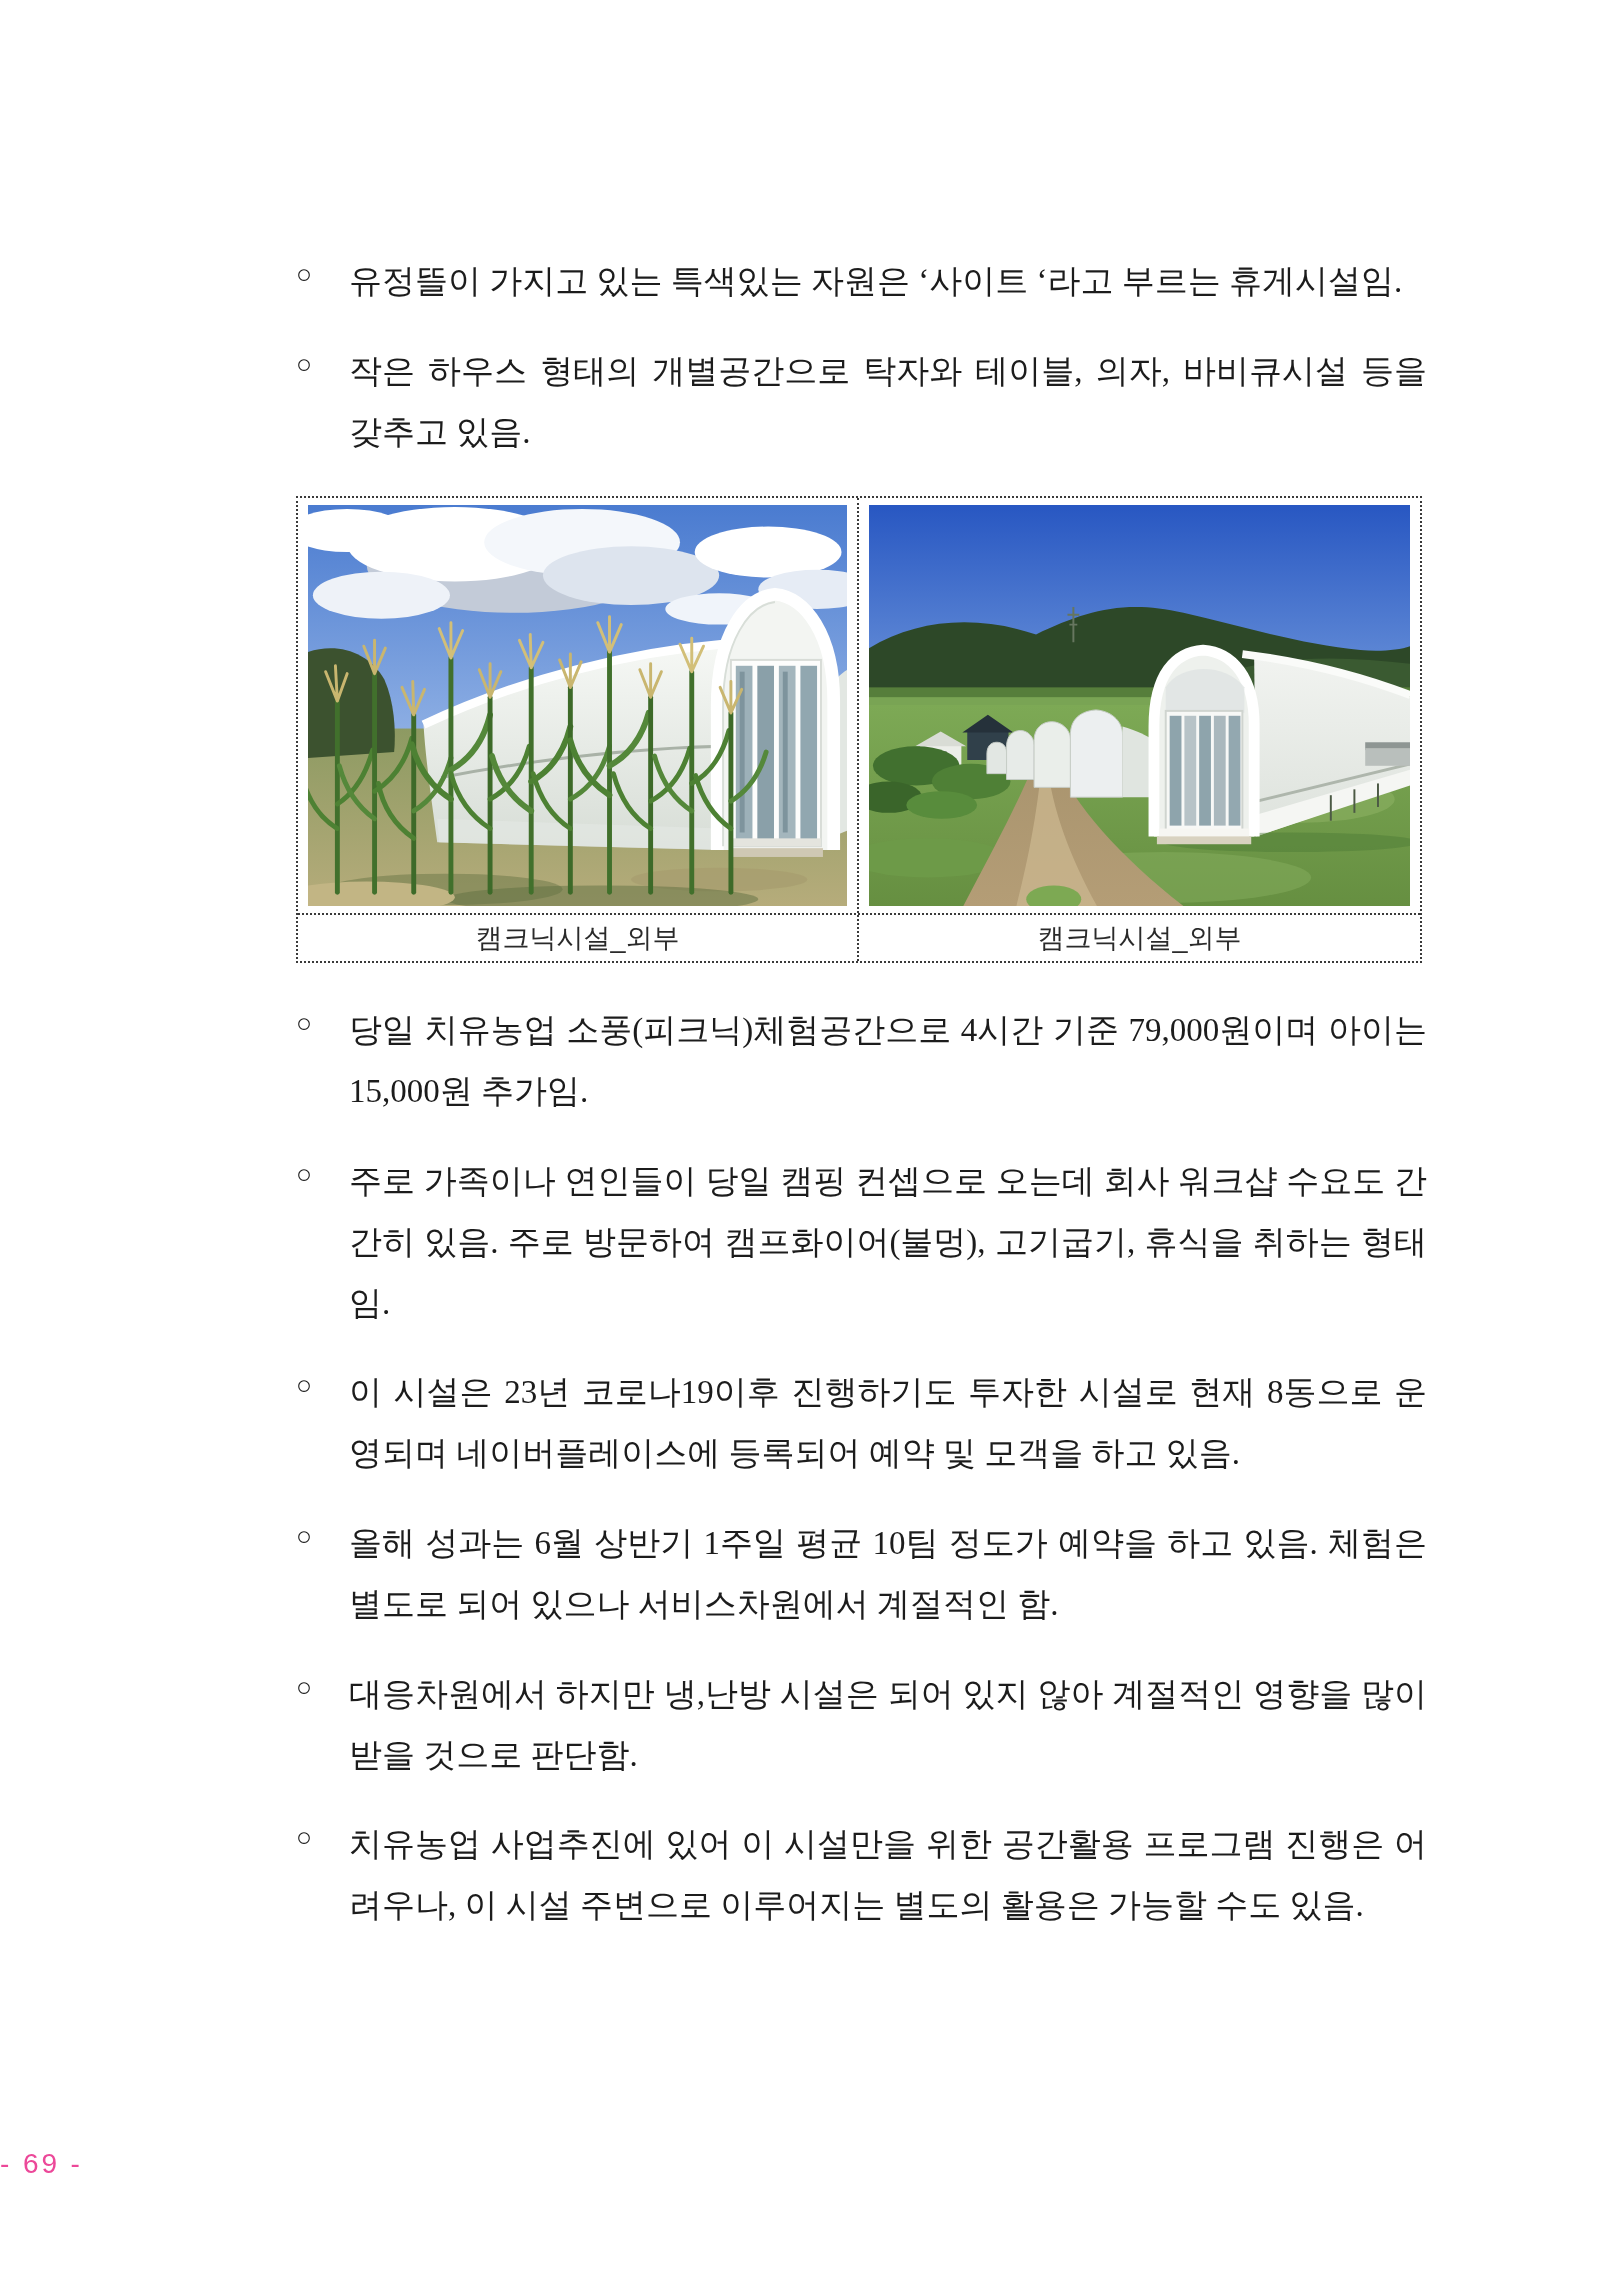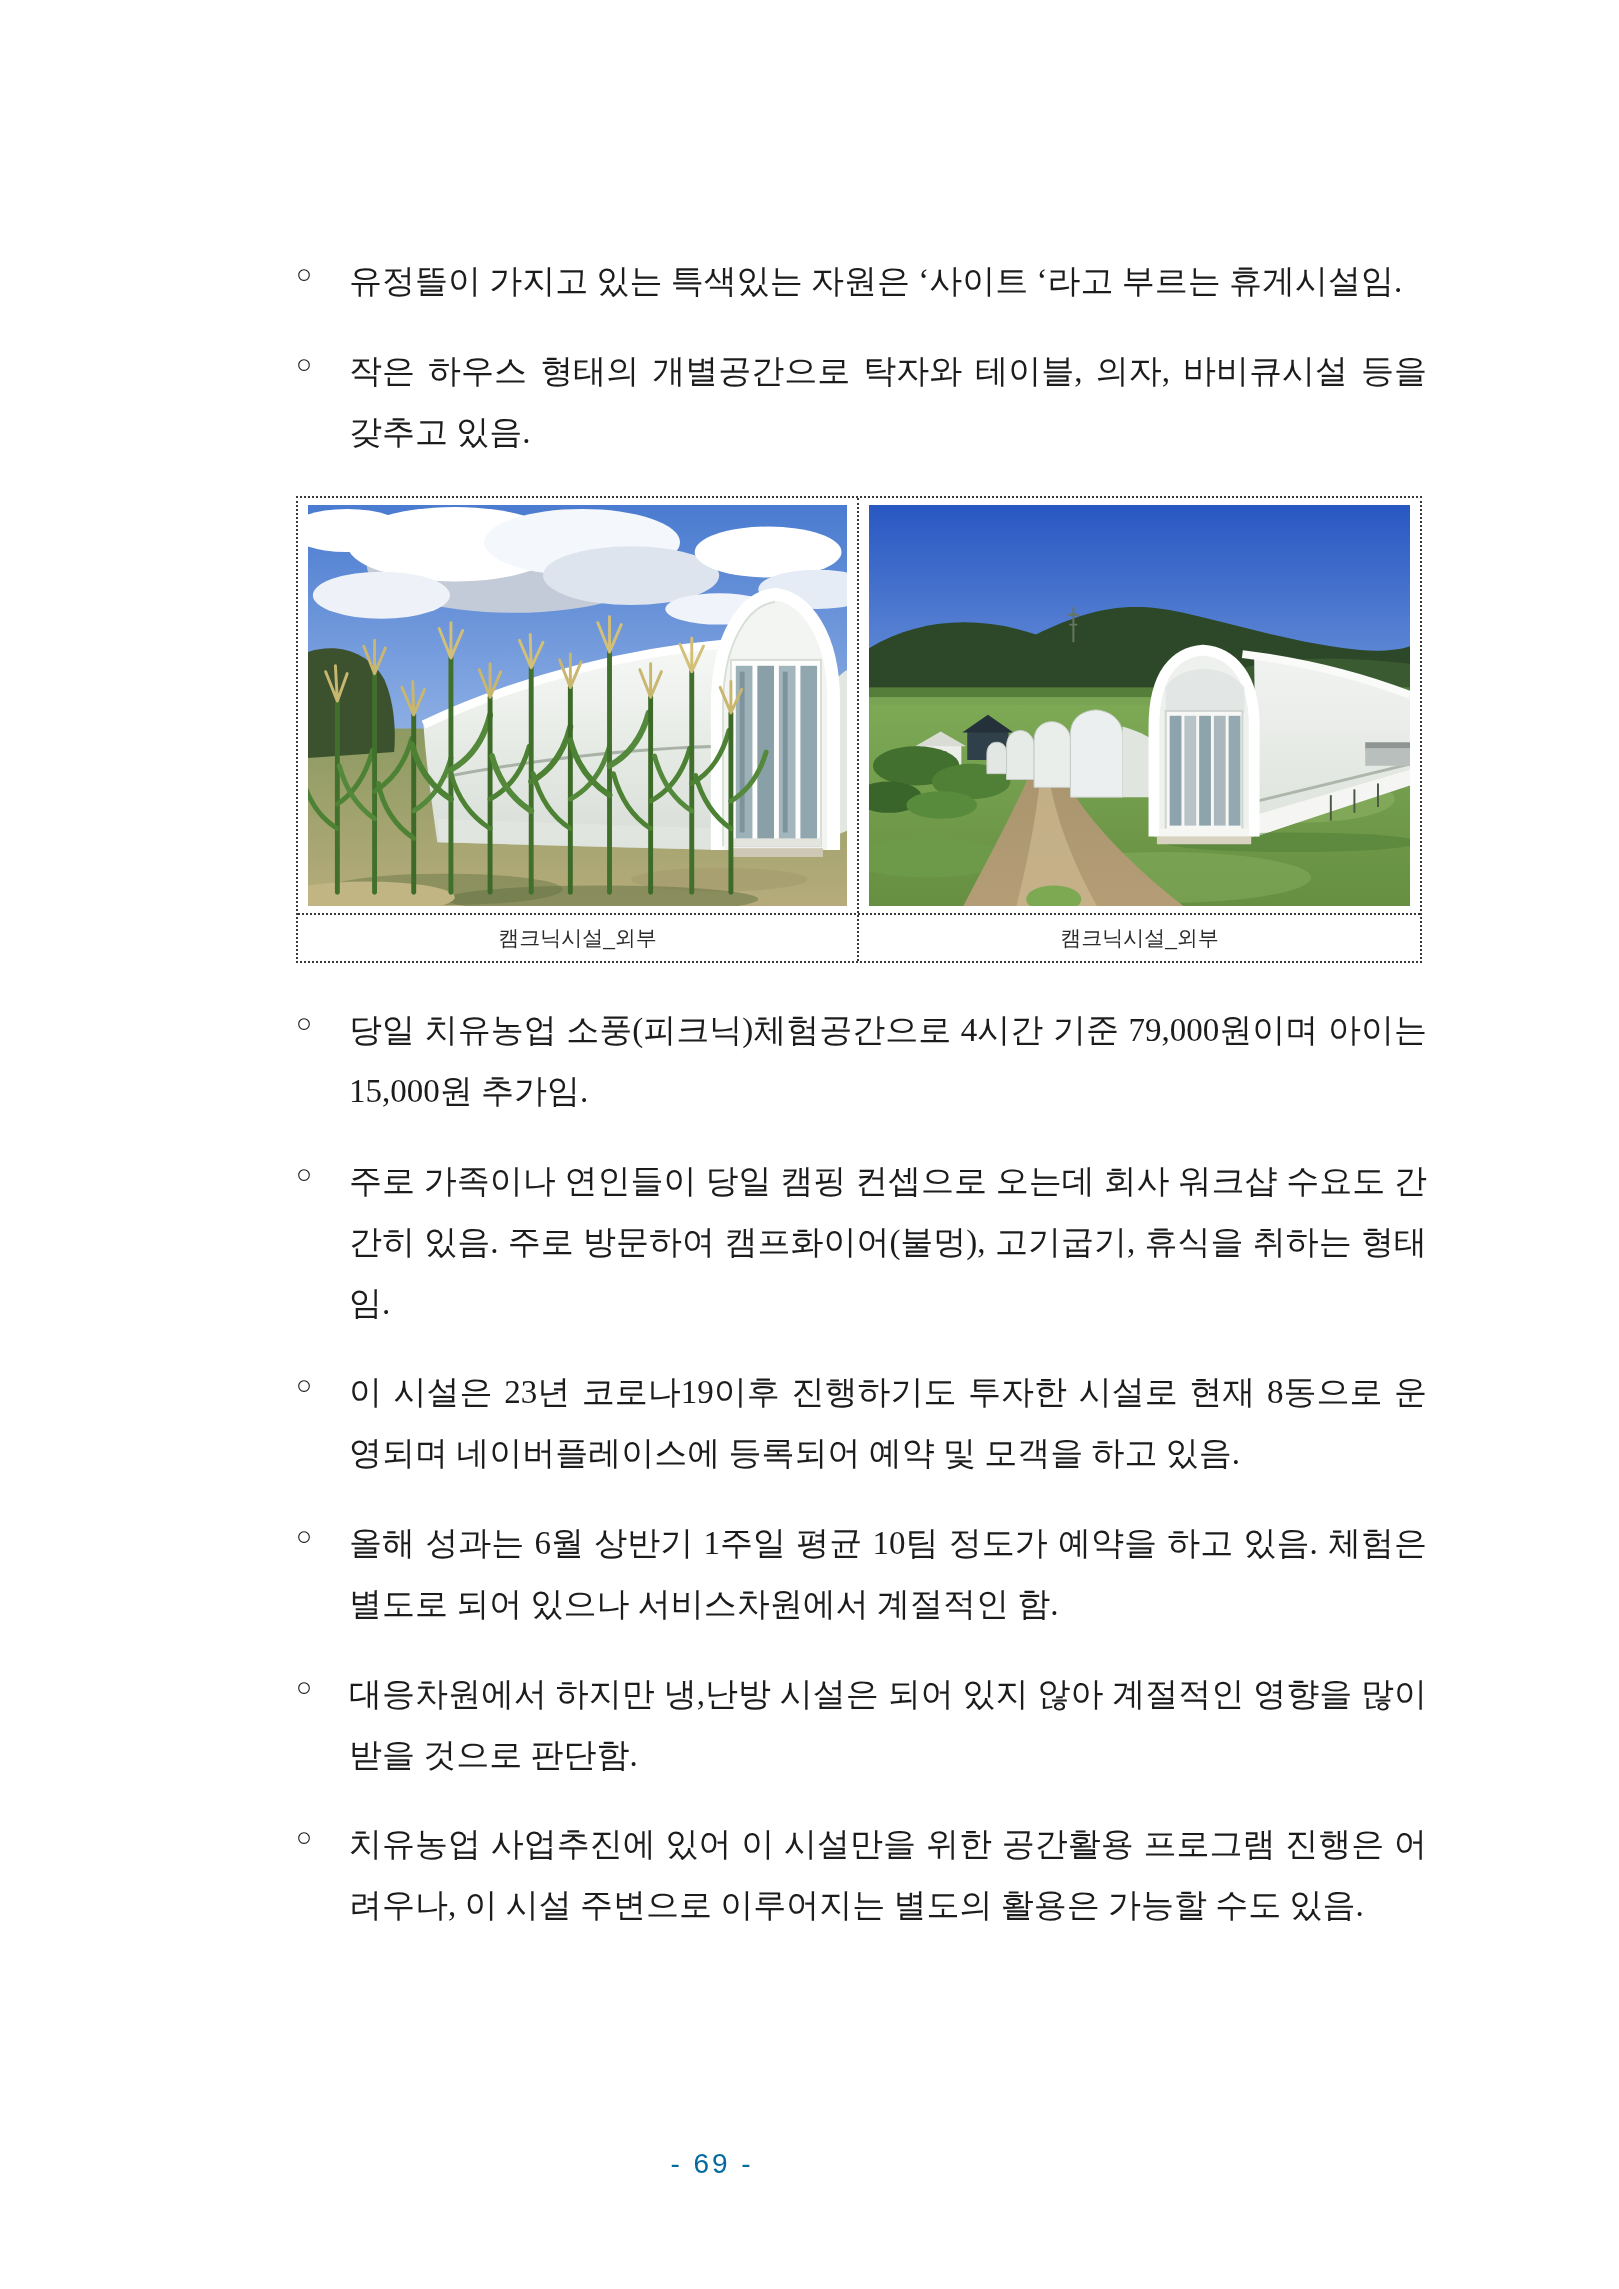--- a/index.html
+++ b/index.html
@@ -22,29 +22,29 @@
     width:1126px;margin:25.5px 0 29px 0;box-sizing:border-box;
     border:2px dotted var(--table-border,#3a3a3a);
   }
   .fig-row{display:flex;}
   .fig-row.photos .fig-cell{flex:1 1 50%;padding:6.9px 9.8px;box-sizing:border-box;min-width:0;}
   .fig-row.photos .fig-cell:first-child{border-right:2px dotted var(--table-border,#3a3a3a);}
   .fig-row.captions{border-top:2px dotted var(--table-border,#3a3a3a);}
   .fig-row.captions .fig-cell{
     flex:1 1 50%;margin:0;box-sizing:border-box;text-align:center;
     font-family:"Liberation Sans","DejaVu Sans",sans-serif;
-    font-size:21px;line-height:46px;height:46px;color:var(--caption-ink,#2a2a2a);
+    font-size:27px;line-height:46px;height:46px;color:var(--caption-ink,#2a2a2a);
   }
   .fig-row.captions .fig-cell:first-child{border-right:2px dotted var(--table-border,#3a3a3a);}
   .photo{display:block;width:100%;height:401px;background:#dfe6ef;}
   
   .page-num{
-    position:absolute;top:2148px;left:0;width:1424px;text-align:center;
+    position:absolute;top:2148px;left:0;width:1424px;text-align:left;
     font-family:"Liberation Sans","DejaVu Sans",sans-serif;
-    font-size:28px;letter-spacing:2.9px;color:#0369a1;
+    font-size:28px;letter-spacing:2.9px;color:#ec4899;
   }
 </style>
 </head>
 <body>
 
 <main class="page">
 
   <section>
     <div class="bullet">
       <span class="marker">○</span>

